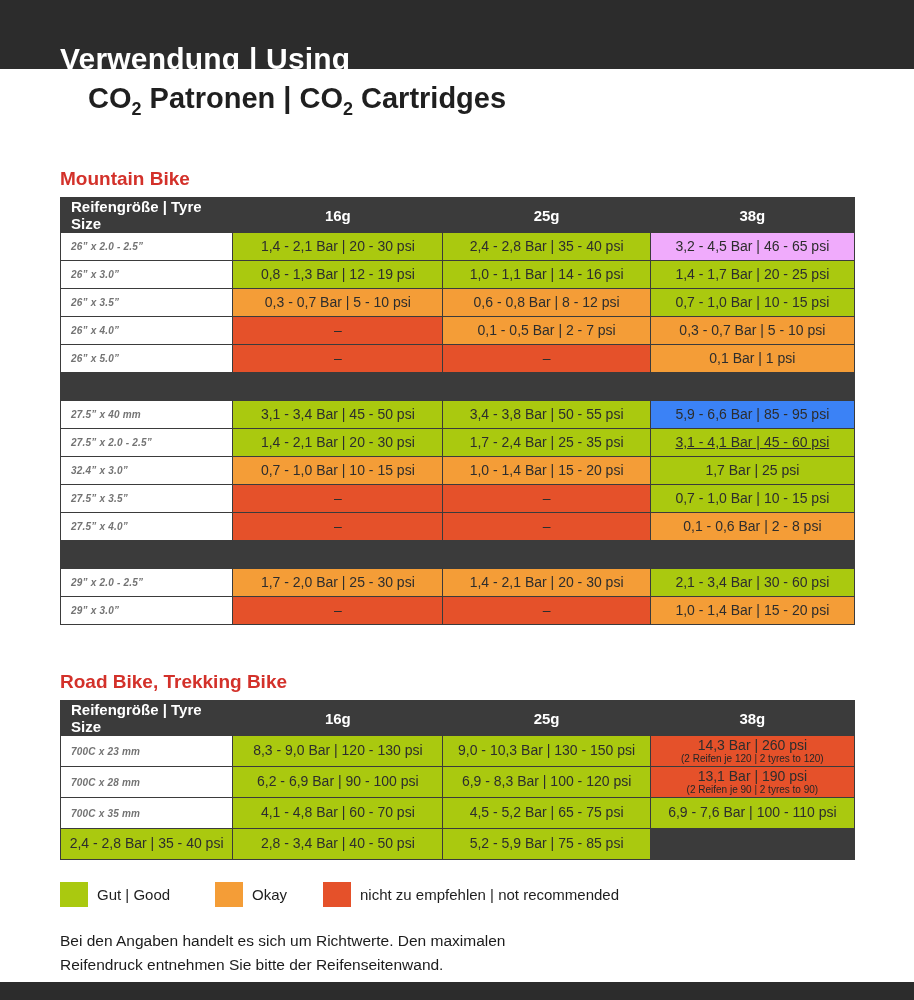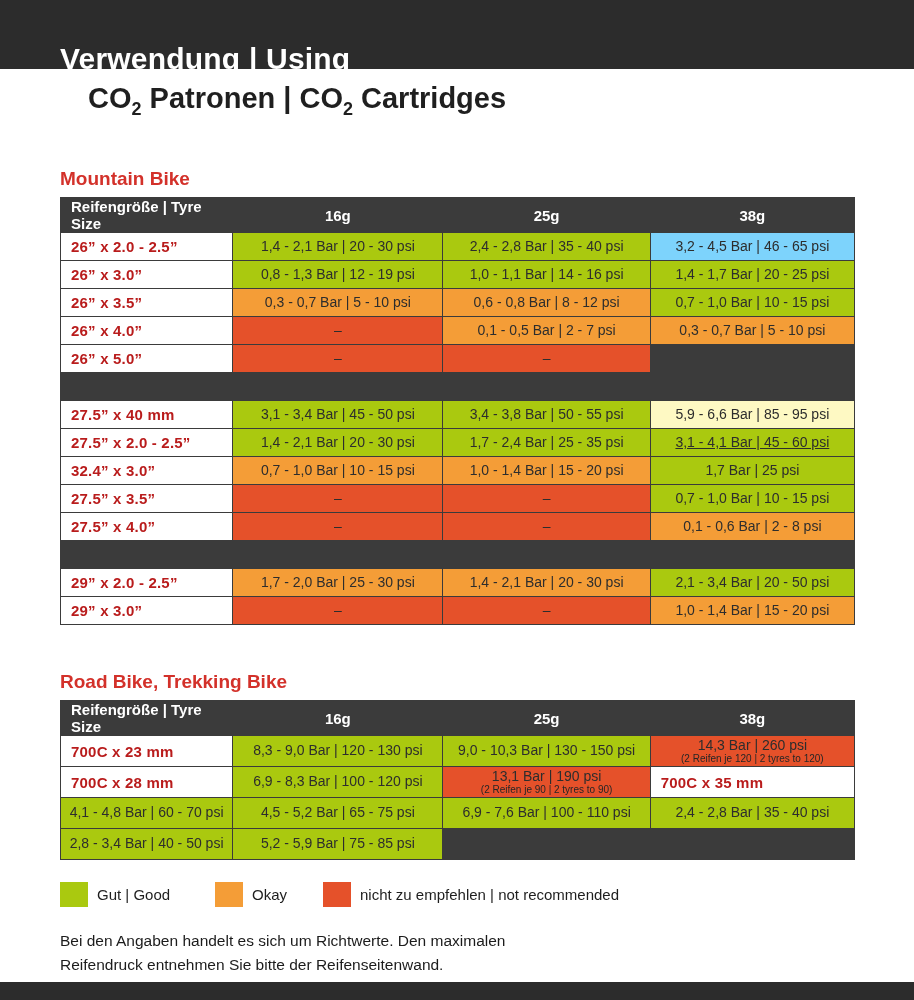--- a/index.html
+++ b/index.html
@@ -43,24 +43,25 @@
   }
   .tbl.mountain { grid-auto-rows: minmax(27px, auto); grid-template-rows: 34px; }
   .tbl.road { grid-auto-rows: minmax(30px, auto); grid-template-rows: 34px; }
   .cell { display: flex; align-items: center; justify-content: center; }
   .cell.head {
     background: #3b3b3b; color: #ffffff;
     font-size: 15px; font-weight: bold;
   }
   .cell.head.first { justify-content: flex-start; padding-left: 10px; }
   .cell.label {
-    background: #ffffff; color: #b91c1c;
-    font-size: 15px; font-weight: bold;
+    background: #ffffff; color: #737373;
+    font-size: 10px; font-weight: bold;
     justify-content: flex-start; padding-left: 10px;
     letter-spacing: 0.2px;
+    font-style: italic;
   }
   .cell.data {
     flex-direction: column; line-height: 1.1;
     font-size: 14px; color: #2d2d2d; text-align: center;
   }
   .cell.data .note-line { font-size: 10px; color: #262626; }
   .sep { grid-column: 1 / -1; height: 10px; background: #3b3b3b; }
   .road-section { margin-top: 46px; }
   .legend { display: flex; align-items: center; margin-top: 22px; }
   .legend-item { display: flex; align-items: center; }
@@ -93,21 +94,21 @@
         <div class="cell head">16g</div>
         <div class="cell head">25g</div>
         <div class="cell head">38g</div>
         <div class="cell label">26” x 2.0 - 2.5”</div>
         <div class="cell data" style="background: rgb(170, 201, 15);">
           <span>1,4 - 2,1 Bar | 20 - 30 psi</span>
         </div>
         <div class="cell data" style="background: rgb(170, 201, 15);">
           <span>2,4 - 2,8 Bar | 35 - 40 psi</span>
         </div>
-        <div class="cell data" style="background: #7dd3fc;">
+        <div class="cell data" style="background: #f0abfc;">
           <span>3,2 - 4,5 Bar | 46 - 65 psi</span>
         </div>
         <div class="cell label">26” x 3.0”</div>
         <div class="cell data" style="background: rgb(170, 201, 15);">
           <span>0,8 - 1,3 Bar | 12 - 19 psi</span>
         </div>
         <div class="cell data" style="background: rgb(170, 201, 15);">
           <span>1,0 - 1,1 Bar | 14 - 16 psi</span>
         </div>
         <div class="cell data" style="background: rgb(170, 201, 15);">
@@ -132,30 +133,33 @@
         </div>
         <div class="cell data" style="background: rgb(244, 157, 55);">
           <span>0,3 - 0,7 Bar | 5 - 10 psi</span>
         </div>
         <div class="cell label">26” x 5.0”</div>
         <div class="cell data" style="background: rgb(229, 81, 42);">
           <span>–</span>
         </div>
         <div class="cell data" style="background: rgb(229, 81, 42);">
           <span>–</span>
+        </div>
+        <div class="cell data" style="background: rgb(244, 157, 55);">
+          <span>0,1 Bar | 1 psi</span>
         </div>
         <div class="sep"></div>
         <div class="cell label">27.5” x 40 mm</div>
         <div class="cell data" style="background: rgb(170, 201, 15);">
           <span>3,1 - 3,4 Bar | 45 - 50 psi</span>
         </div>
         <div class="cell data" style="background: rgb(170, 201, 15);">
           <span>3,4 - 3,8 Bar | 50 - 55 psi</span>
         </div>
-        <div class="cell data" style="background: #fef9c3;">
+        <div class="cell data" style="background: #3b82f6;">
           <span>5,9 - 6,6 Bar | 85 - 95 psi</span>
         </div>
         <div class="cell label">27.5” x 2.0 - 2.5”</div>
         <div class="cell data" style="background: rgb(170, 201, 15);">
           <span>1,4 - 2,1 Bar | 20 - 30 psi</span>
         </div>
         <div class="cell data" style="background: rgb(170, 201, 15);">
           <span>1,7 - 2,4 Bar | 25 - 35 psi</span>
         </div>
         <div class="cell data" style="background: rgb(170, 201, 15); text-decoration: underline;">
@@ -193,21 +197,21 @@
         </div>
         <div class="sep"></div>
         <div class="cell label">29” x 2.0 - 2.5”</div>
         <div class="cell data" style="background: rgb(244, 157, 55);">
           <span>1,7 - 2,0 Bar | 25 - 30 psi</span>
         </div>
         <div class="cell data" style="background: rgb(244, 157, 55);">
           <span>1,4 - 2,1 Bar | 20 - 30 psi</span>
         </div>
         <div class="cell data" style="background: rgb(170, 201, 15);">
-          <span>2,1 - 3,4 Bar | 20 - 50 psi</span>
+          <span>2,1 - 3,4 Bar | 30 - 60 psi</span>
         </div>
         <div class="cell label">29” x 3.0”</div>
         <div class="cell data" style="background: rgb(229, 81, 42);">
           <span>–</span>
         </div>
         <div class="cell data" style="background: rgb(229, 81, 42);">
           <span>–</span>
         </div>
         <div class="cell data" style="background: rgb(244, 157, 55);">
           <span>1,0 - 1,4 Bar | 15 - 20 psi</span>
@@ -228,20 +232,23 @@
         </div>
         <div class="cell data" style="background: rgb(170, 201, 15);">
           <span>9,0 - 10,3 Bar | 130 - 150 psi</span>
         </div>
         <div class="cell data" style="background: rgb(229, 81, 42);">
           <span>14,3 Bar | 260 psi</span>
           <span class="note-line">(2 Reifen je 120 | 2 tyres to 120)</span>
         </div>
         <div class="cell label">700C x 28 mm</div>
         <div class="cell data" style="background: rgb(170, 201, 15);">
+          <span>6,2 - 6,9 Bar | 90 - 100 psi</span>
+        </div>
+        <div class="cell data" style="background: rgb(170, 201, 15);">
           <span>6,9 - 8,3 Bar | 100 - 120 psi</span>
         </div>
         <div class="cell data" style="background: rgb(229, 81, 42);">
           <span>13,1 Bar | 190 psi</span>
           <span class="note-line">(2 Reifen je 90 | 2 tyres to 90)</span>
         </div>
         <div class="cell label">700C x 35 mm</div>
         <div class="cell data" style="background: rgb(170, 201, 15);">
           <span>4,1 - 4,8 Bar | 60 - 70 psi</span>
         </div>

